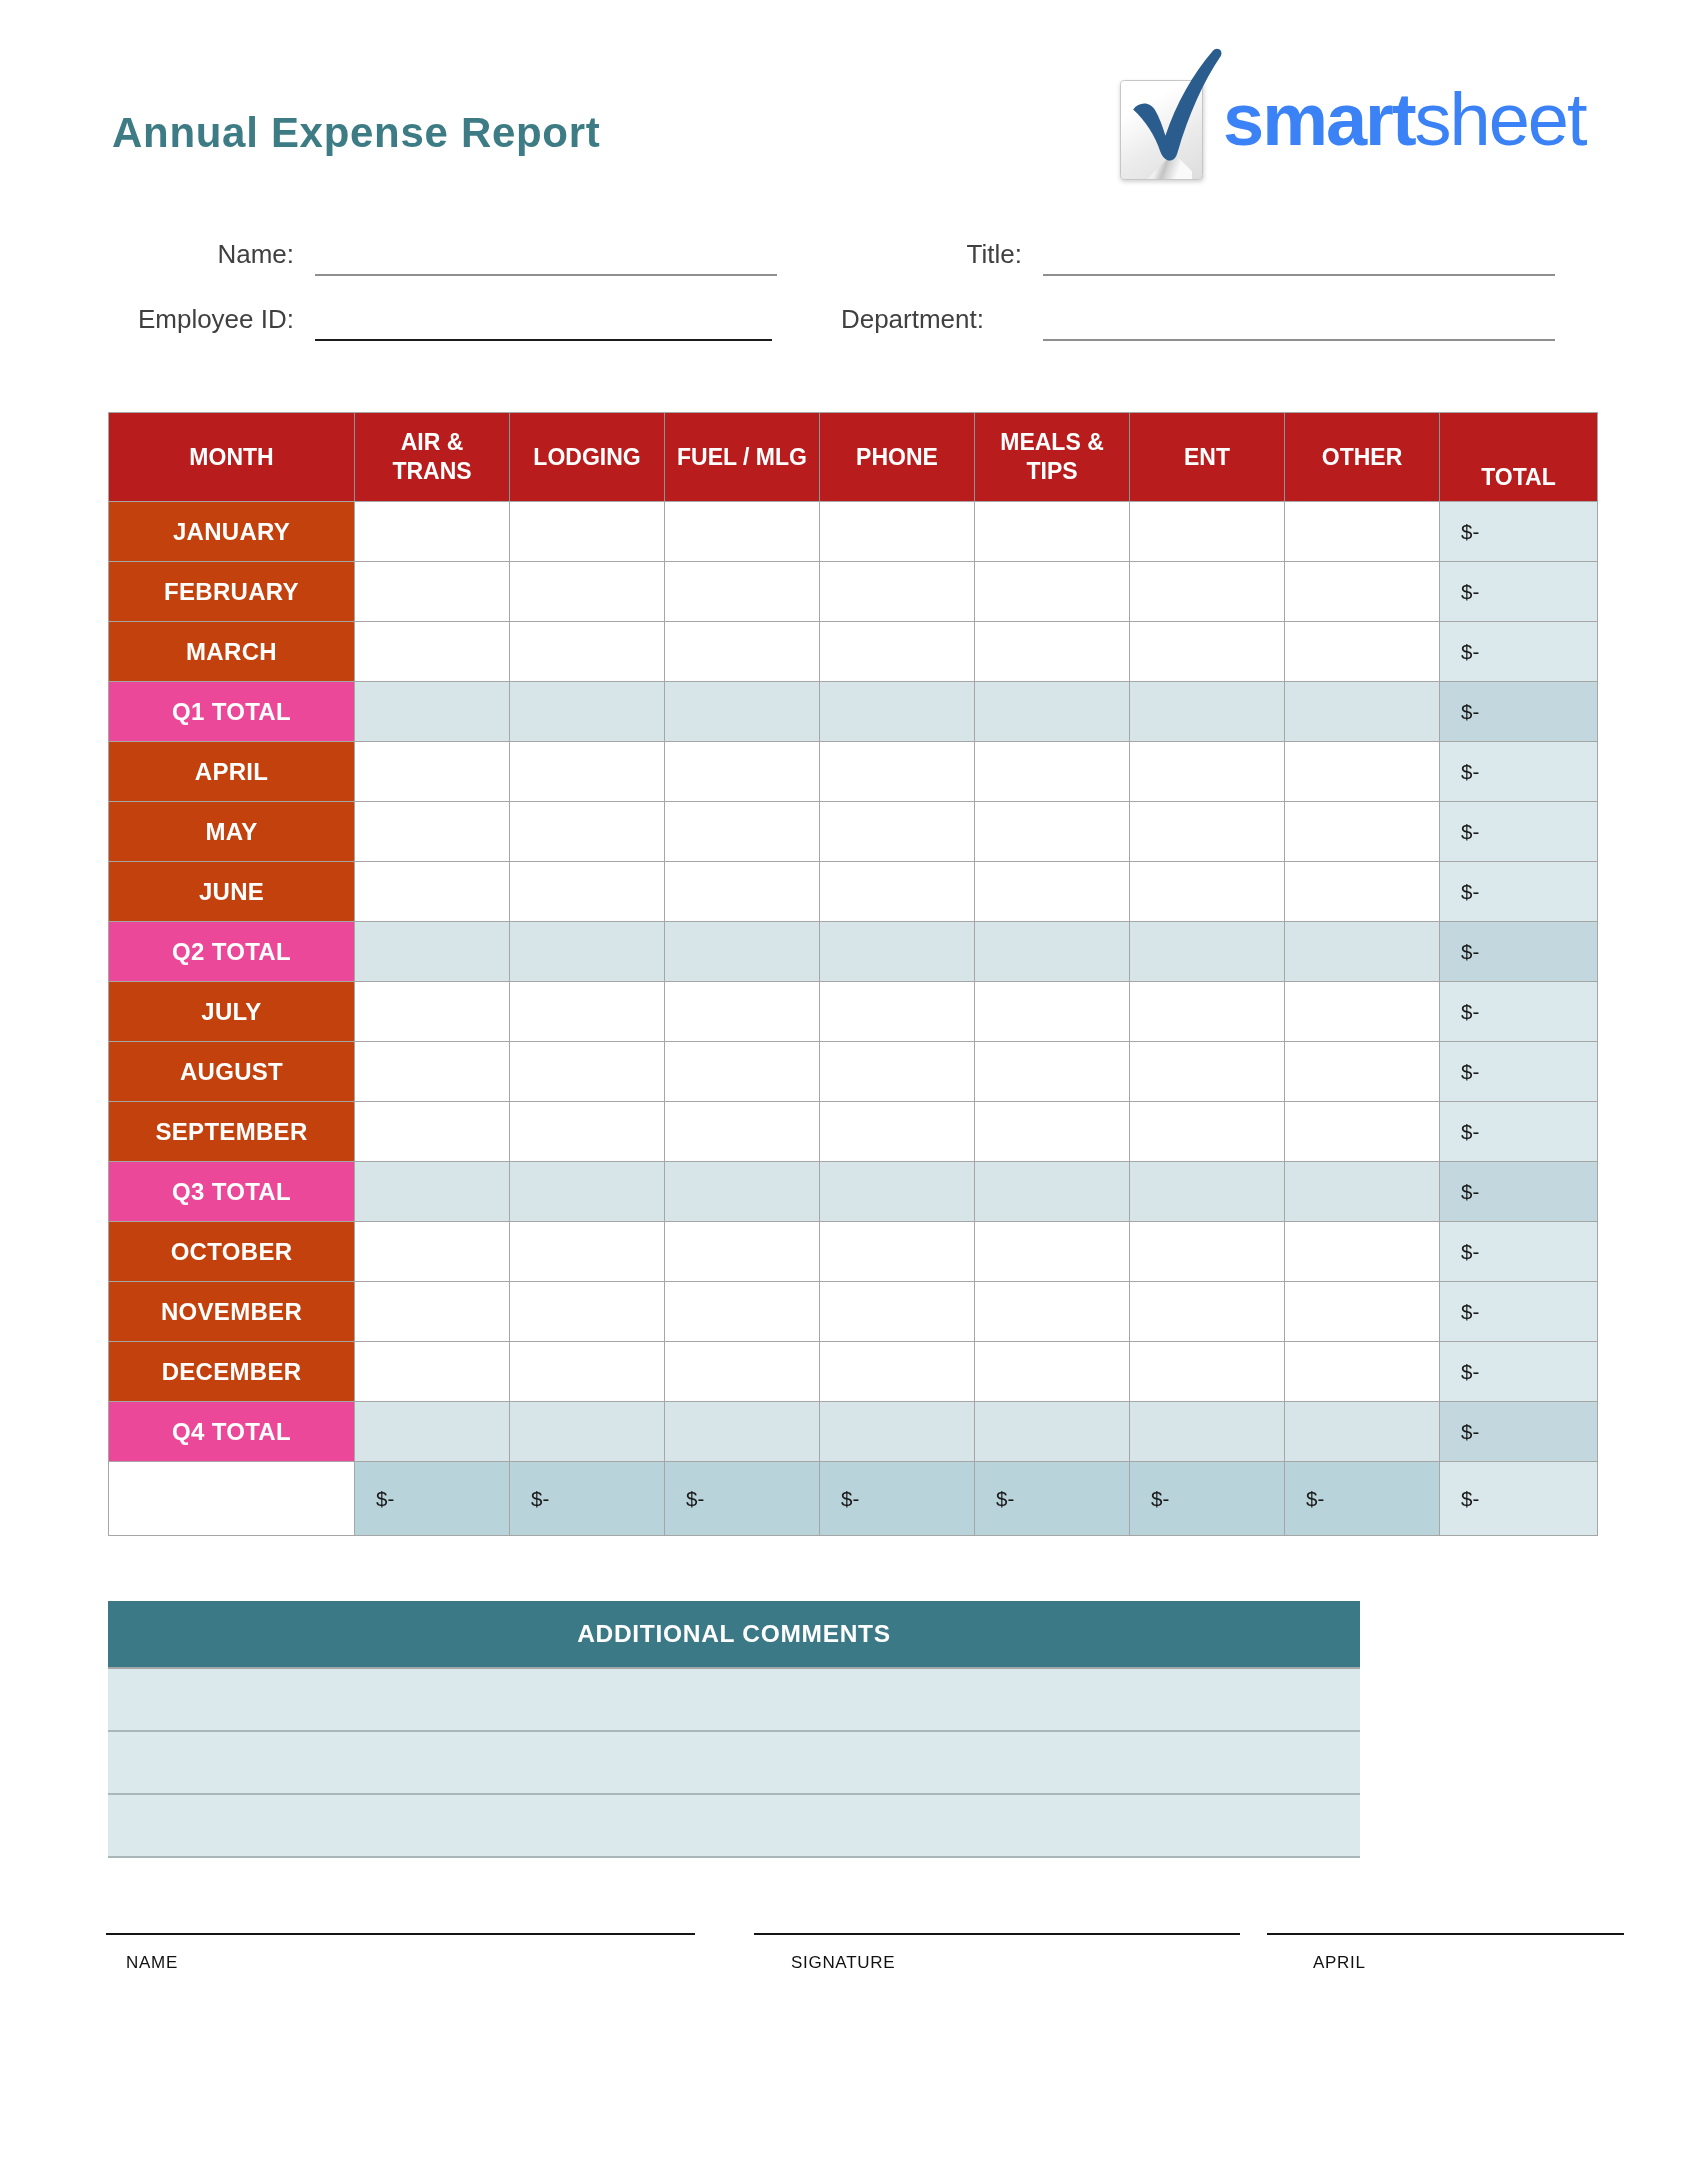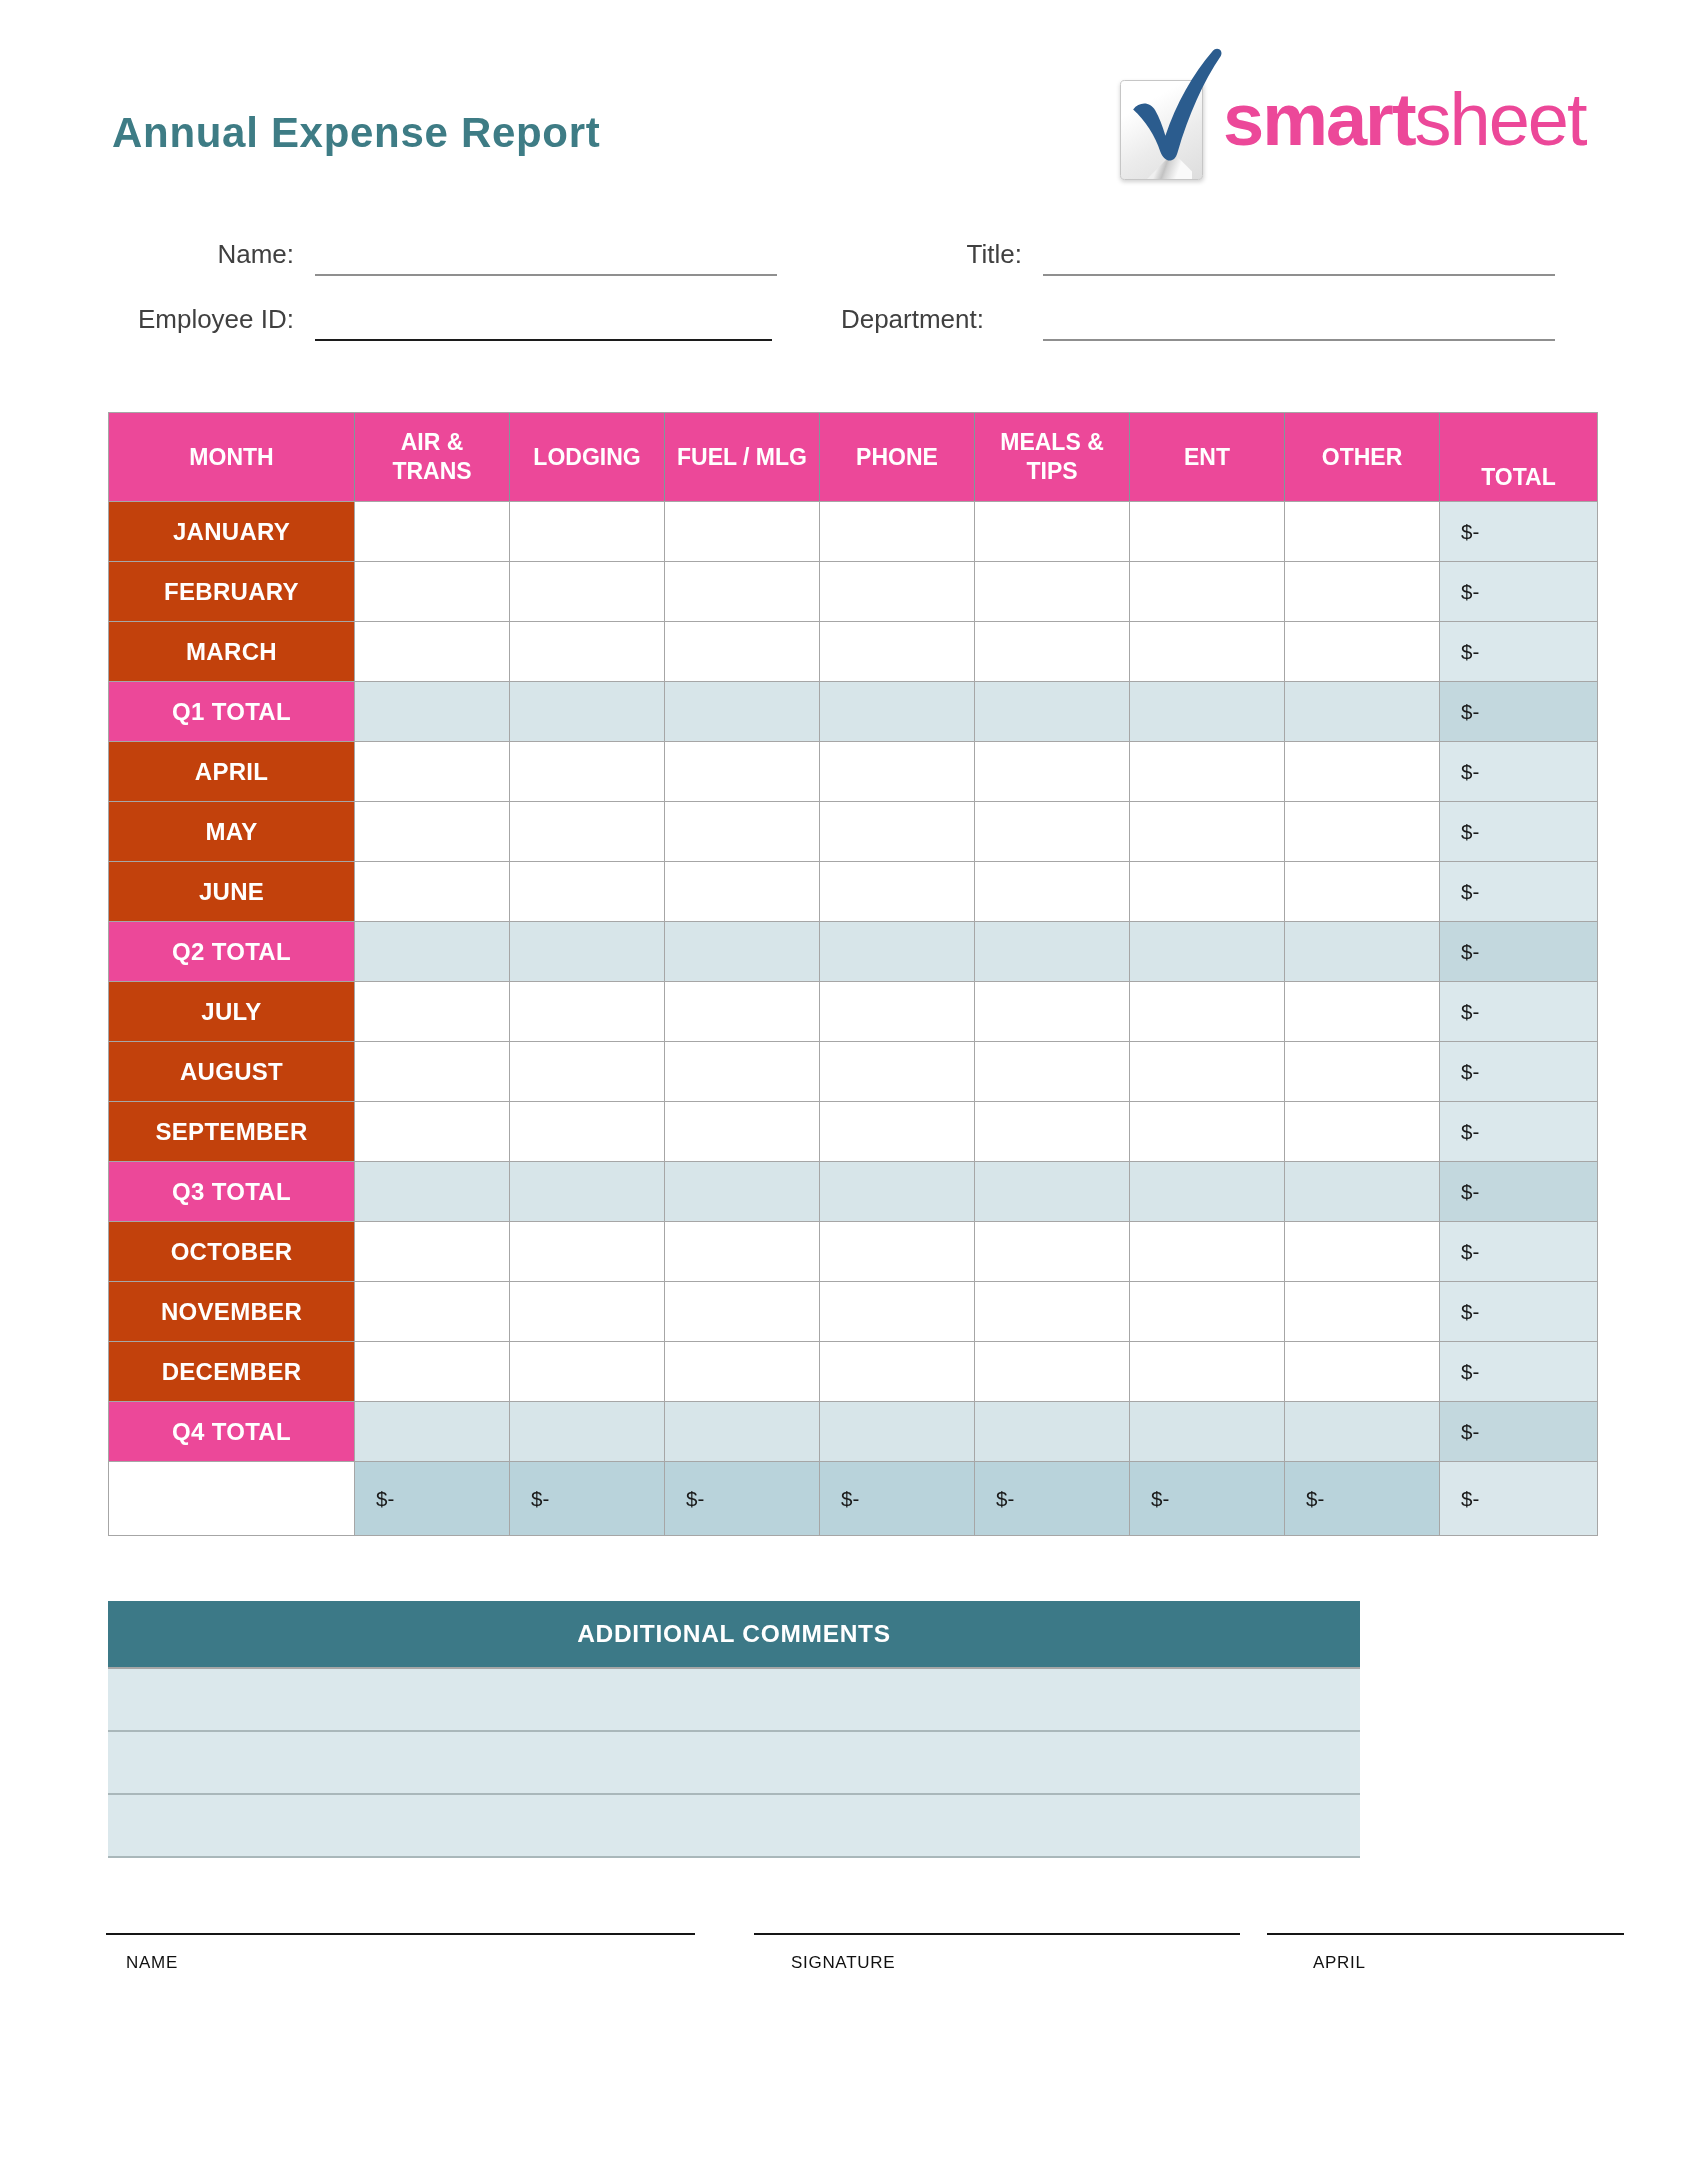--- a/index.html
+++ b/index.html
@@ -23,21 +23,21 @@
     box-shadow:0.7px 2px 4px rgba(0,0,0,0.18);
   }
   .sheet-fold{
     position:absolute;left:26.5px;bottom:0;width:45px;height:26.5px;
     background:linear-gradient(290deg,#fafafa 30%,#d2d2d2 52%,#c2c2c2 57%,#efefef 72%);
     clip-path:polygon(0 100%,58% 0,100% 72%,100% 100%);
   }
   .check-svg{position:absolute;left:9.3px;top:0;width:111px;height:134px;}
   .brand{
     position:absolute;left:106px;top:30px;
-    font-size:74px;line-height:1.2;letter-spacing:-2px;color:#ec4899;white-space:nowrap;
+    font-size:74px;line-height:1.2;letter-spacing:-2px;color:#3b82f6;white-space:nowrap;
   }
   .brand-bold{font-weight:700;}
   .brand-light{font-weight:400;}
 
   
   .field-label{position:absolute;font-size:26px;color:#404040;text-align:right;}
   .f-name-label{left:99px;top:239px;width:195px;}
   .f-title-label{left:827px;top:239px;width:195px;}
   .f-emp-label{left:99px;top:304px;width:195px;}
   .f-dept-label{left:789px;top:304px;width:195px;}
@@ -51,21 +51,21 @@
   .expense-table{
     position:absolute;left:108px;top:412px;width:1490px;
     border:1.3px solid #A6A6A6;box-sizing:border-box;background:#fff;
   }
   .trow{
     display:grid;
     grid-template-columns:246px repeat(7,155px) auto;
     box-sizing:border-box;
   }
   .trow + .trow{border-top:1.3px solid #A6A6A6;}
-  .header-row{height:88px;background:#ec4899;}
+  .header-row{height:88px;background:#b91c1c;}
   .th{
     display:flex;align-items:center;justify-content:center;
     color:#ffffff;font-weight:700;font-size:23px;text-align:center;line-height:1.25;
     border-right:1.3px solid #7F989B;box-sizing:border-box;padding:0 9.3px;
   }
   .th:last-child{border-right:none;margin-top:40px;}
   .row-month,.row-quarter{height:60px;}
   .row-grand{height:74px;}
   .cell{
     display:flex;align-items:center;box-sizing:border-box;

